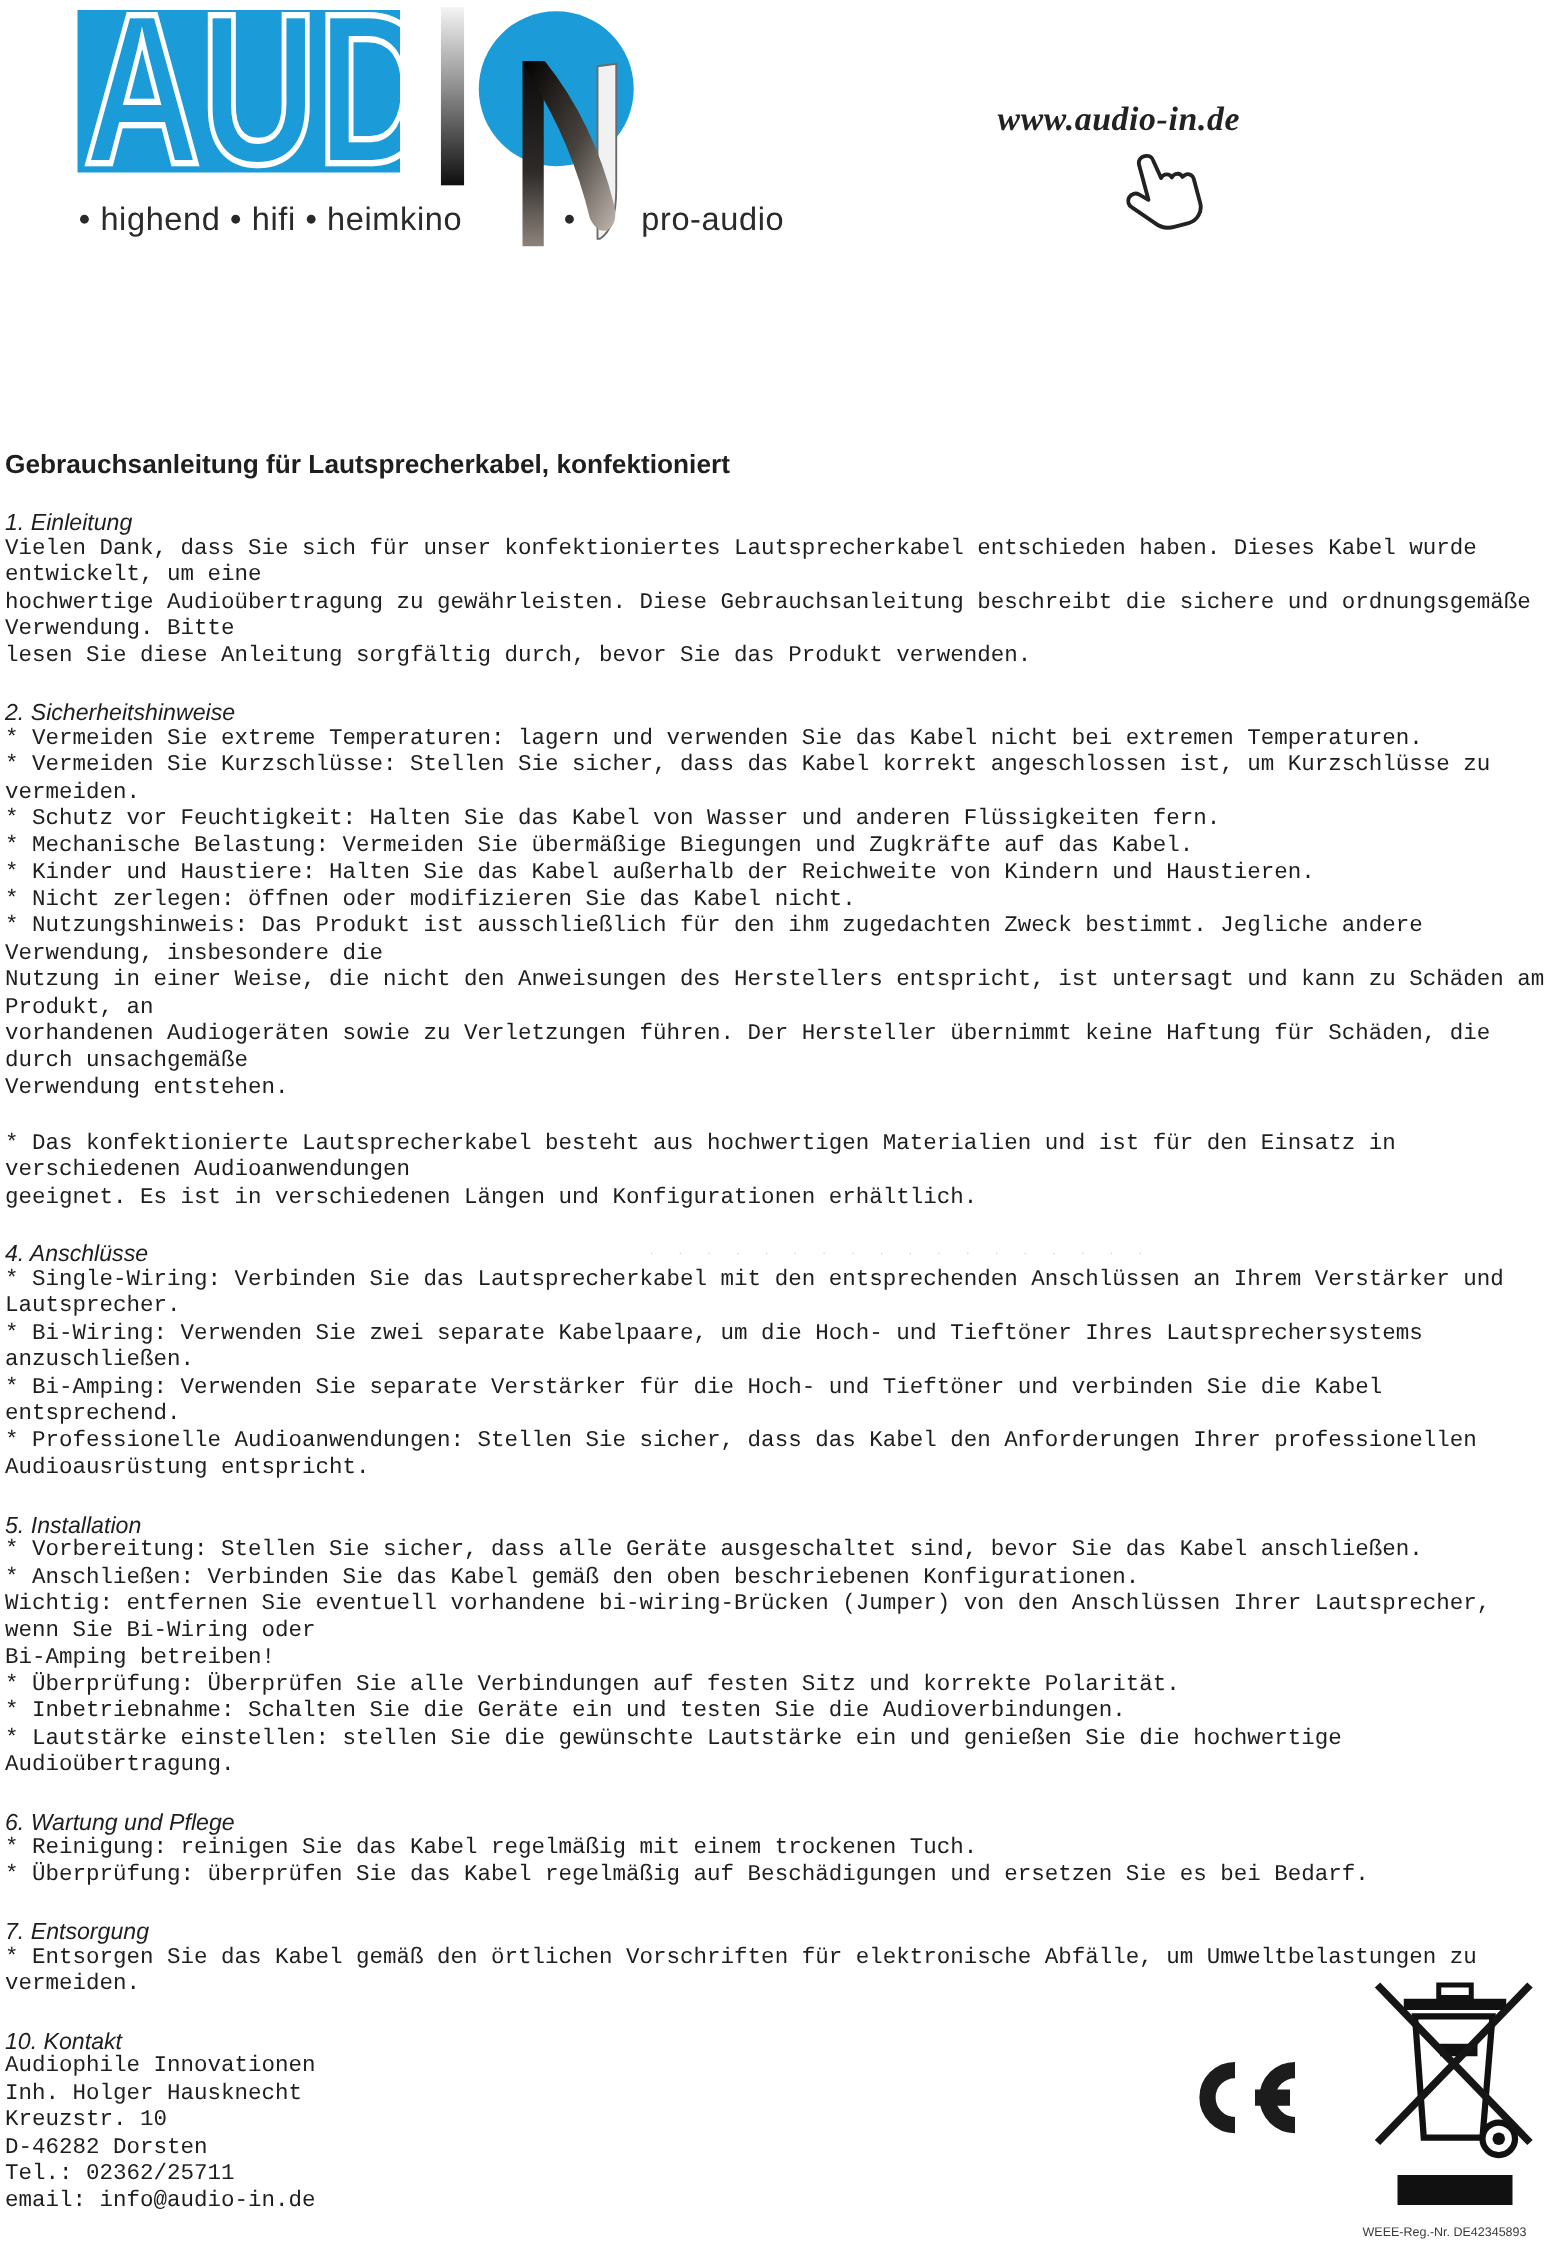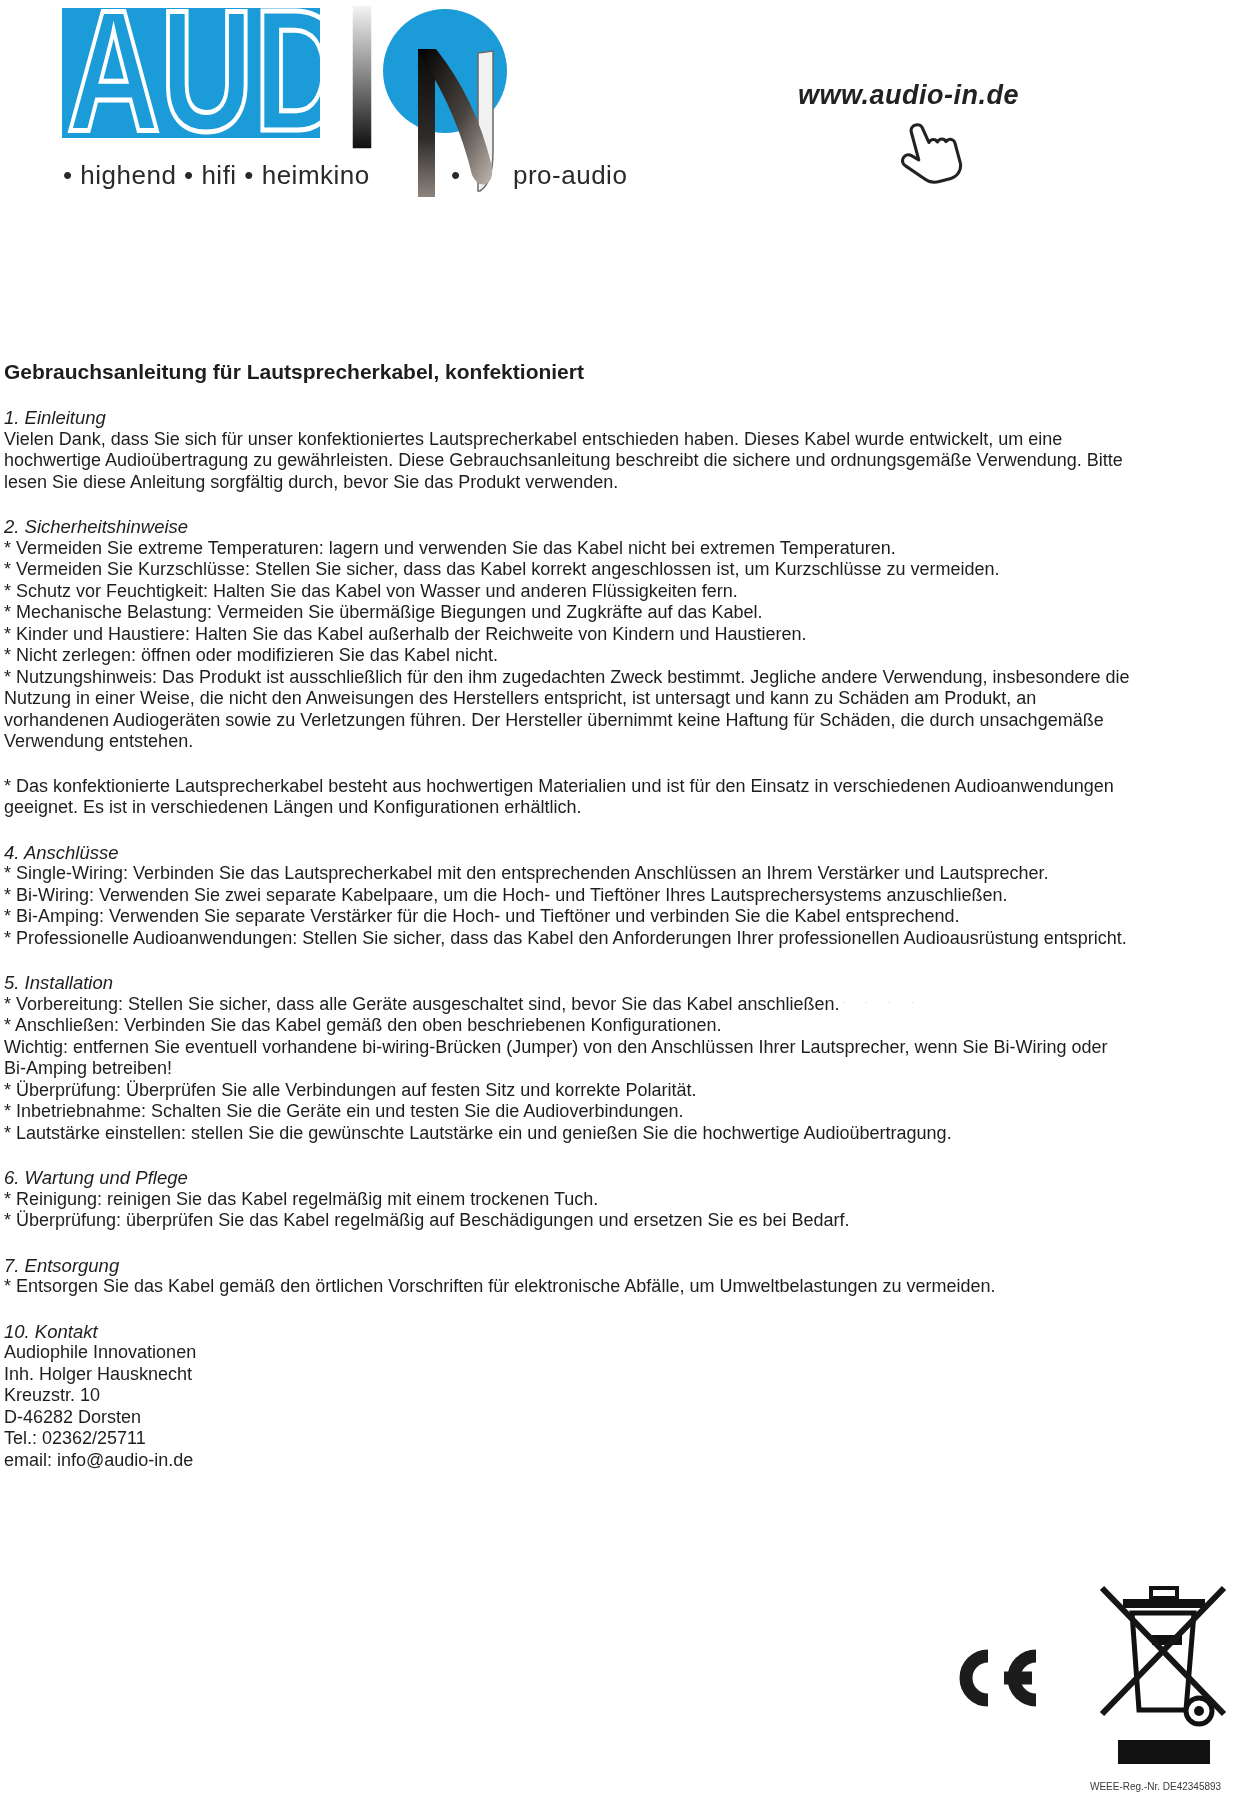--- a/index.html
+++ b/index.html
@@ -10,33 +10,33 @@
     background:#ffffff;
     font-family:"Liberation Sans", sans-serif;
     color:#1e1e1e;
     overflow:hidden;
   }
   
   .logo-svg { position:absolute; left:55px; top:3px; }
   .website {
     position:absolute; left:798px; top:80px; width:240px;
     font-size:27px; font-weight:bold; font-style:italic;
-    letter-spacing:0.5px; color:#222; white-space:nowrap;
+    letter-spacing:0.5px; color:#222; white-space:nowrap;font-family:Liberation Serif, serif;
   }
   .hand-svg { position:absolute; left:901px; top:118px; }
   
   .content {
     position:absolute; left:4px; top:360px; right:3px;
     font-size:18px; line-height:21.5px; color:#1e1e1e;
   }
   .doc-title { font-size:21px; line-height:24px; font-weight:bold; margin-bottom:17px; }
   .section { margin-top:23px; }
   .section:first-of-type { margin-top:0; }
   .sec-heading { font-style:italic; font-size:18.5px; line-height:21.5px; }
-  .sec-lines { white-space:pre-line; }
+  .sec-lines { white-space:pre-line;font-family:Liberation Mono, monospace; }
   
   .scan-dots {
     position:absolute; left:520px; top:995px; width:290px;
     font-size:9px; letter-spacing:9px; color:#c6c6c6; white-space:nowrap;
   }
   
   .ce-svg   { position:absolute; left:950px;  top:1648px; }
   .weee-svg { position:absolute; left:1096px; top:1580px; }
   .weee-reg {
     position:absolute; left:1090px; top:1781px; width:150px;

